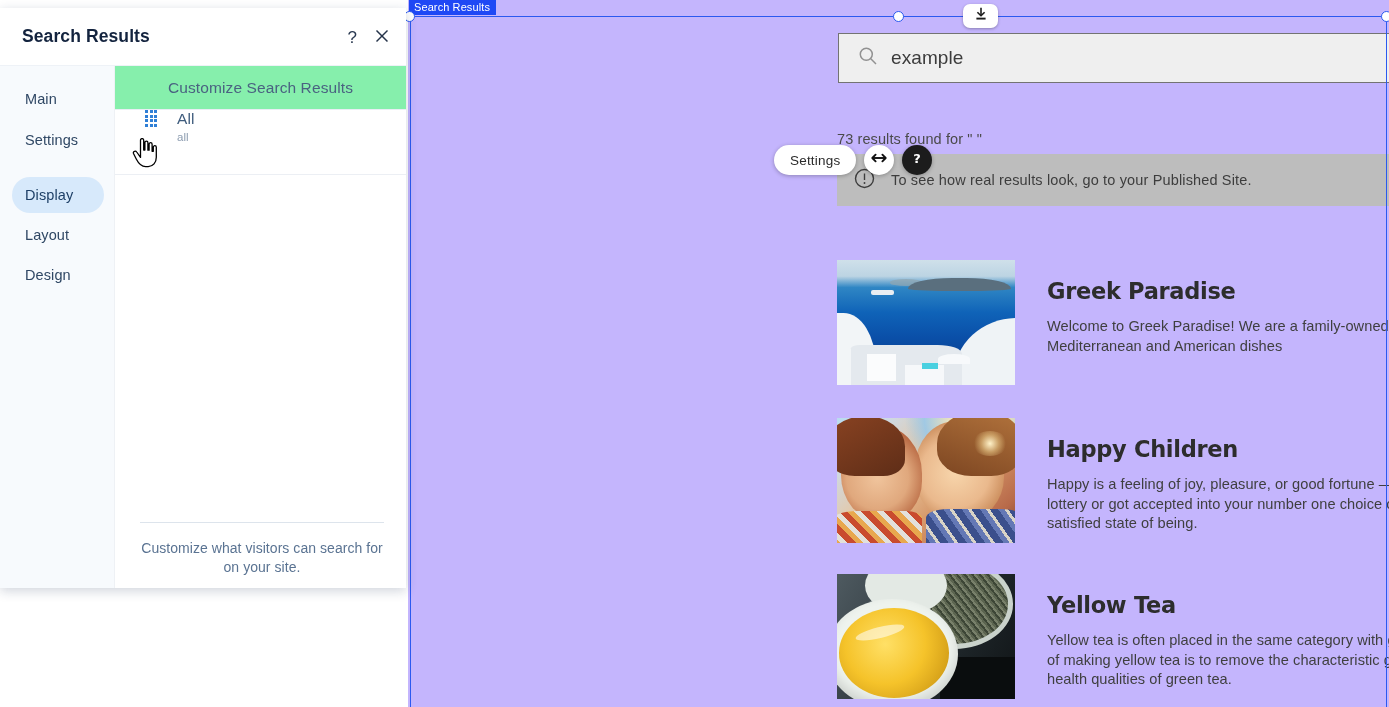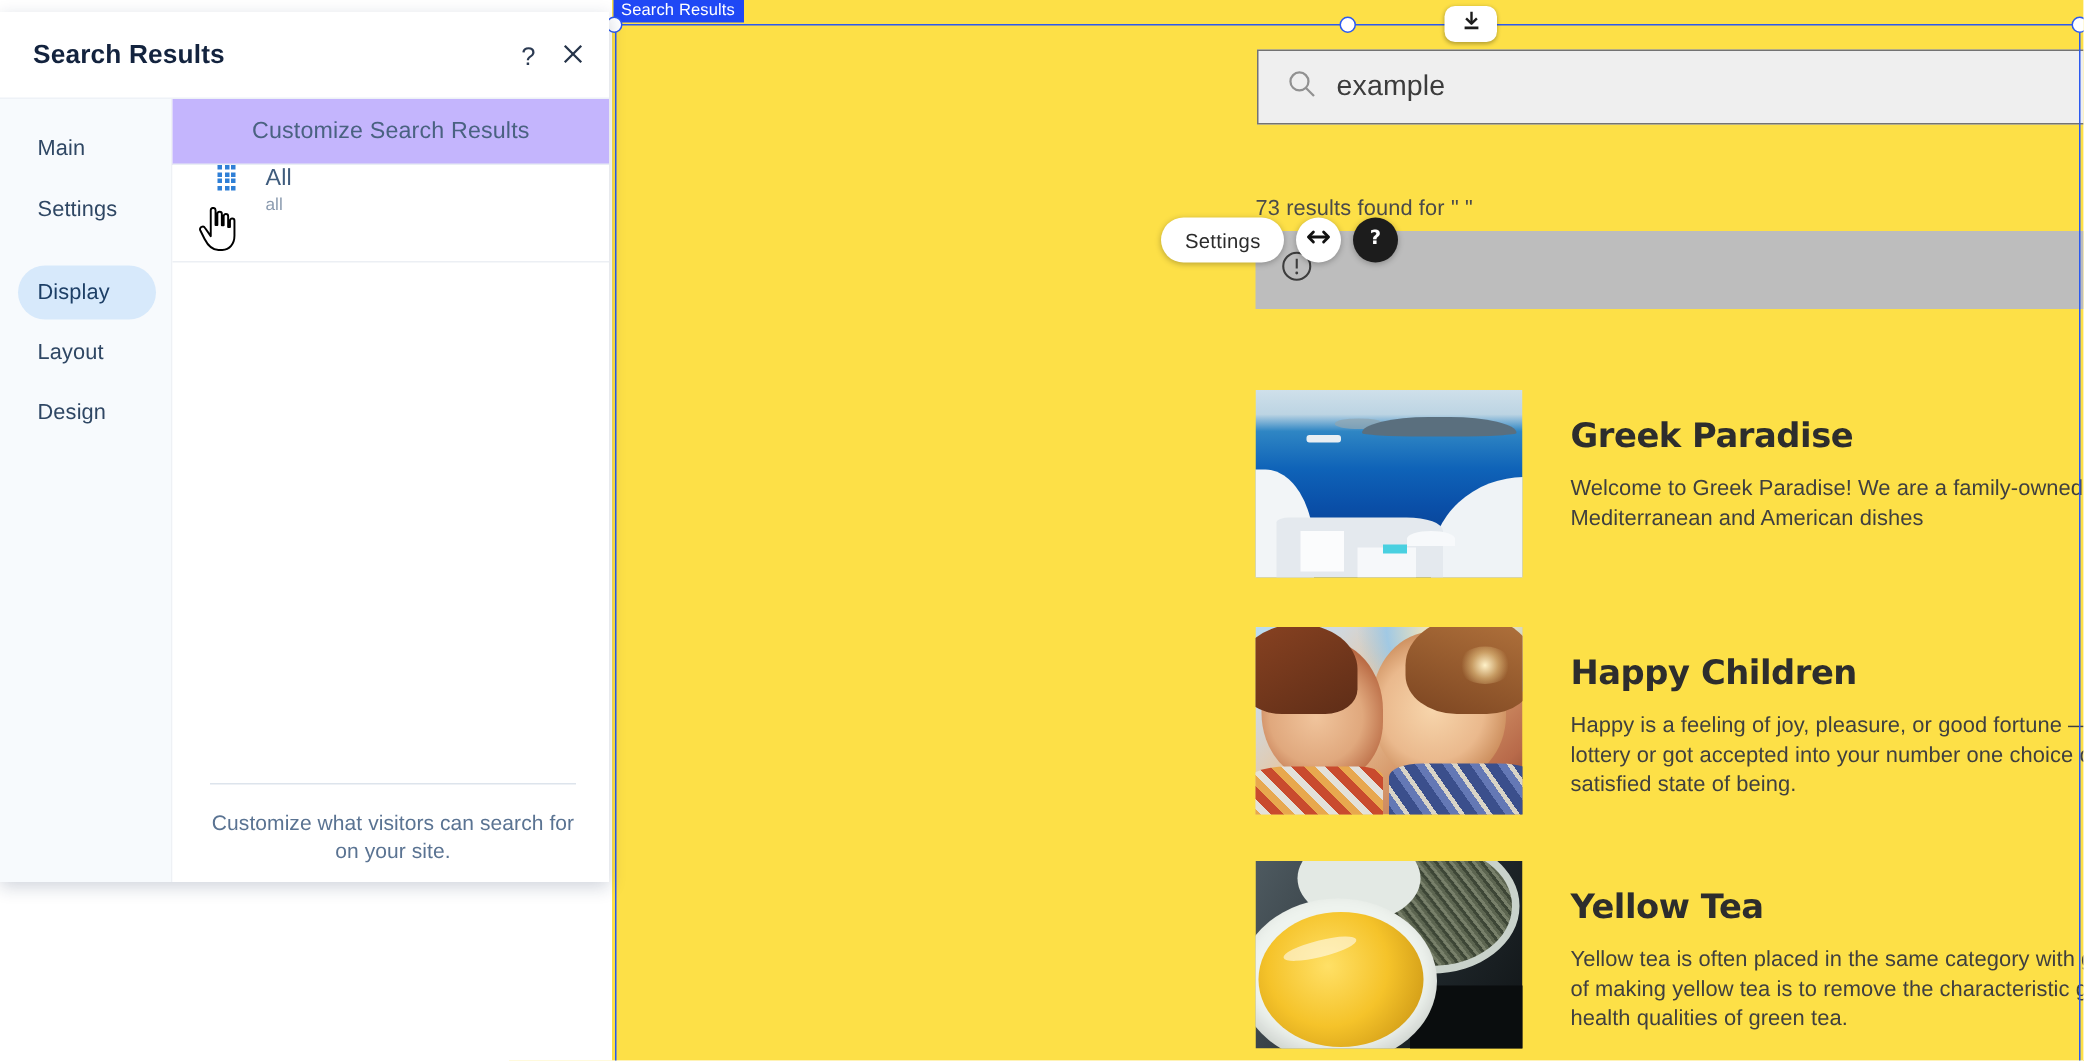--- a/index.html
+++ b/index.html
@@ -17,21 +17,21 @@
     width: 1389px;
     height: 707px;
     background: #ffffff;
   }
 
   
   .preview-canvas {
     position: absolute;
     left: 408px; top: 0;
     width: 981px; height: 707px;
-    background: #fde047;
+    background: #c4b5fd;
     overflow: hidden;
   }
 
   
   .sel-frame {
     position: absolute;
     left: 410px; top: 16px;
     width: 977px; height: 700px;
     border: 1.5px solid #2b59f0;
     border-bottom: none;
@@ -280,21 +280,21 @@
   }
   .nav-spacer { height: 1px; }
 
   .panel-main {
     flex: 1 1 auto;
     background: #ffffff;
     position: relative;
   }
   .section-head {
     height: 44px;
-    background: #c4b5fd;
+    background: #86efac;
     display: flex;
     align-items: center;
     justify-content: center;
     font-size: 15.5px;
     color: #4a6281;
     border-bottom: 1px solid #e9eef4;
     letter-spacing: .1px;
   }
   .opt-row {
     height: 65px;
@@ -374,20 +374,21 @@
     <div class="results-count">73 results found for " "</div>
 
     <div class="notice-bar">
       <span class="nb-icon">
         <svg width="21" height="21" viewBox="0 0 21 21">
           <circle cx="10.5" cy="10.5" r="9" fill="none" stroke="#3d3d3d" stroke-width="1.4"></circle>
           <line x1="10.5" y1="5.5" x2="10.5" y2="12" stroke="#3d3d3d" stroke-width="1.4"></line>
           <circle cx="10.5" cy="15" r="0.95" fill="#3d3d3d"></circle>
         </svg>
       </span>
+      <span class="nb-text">To see how real results look, go to your Published Site.</span>
     </div>
 
     <div class="result-row" style="top:260px;">
       <div class="thumb">
         <div class="art art-greece">
           <div class="gr-island2"></div>
           <div class="gr-island"></div>
           <div class="gr-boat"></div>
           <div class="gr-wall-l"></div>
           <div class="gr-wall-r"></div>

